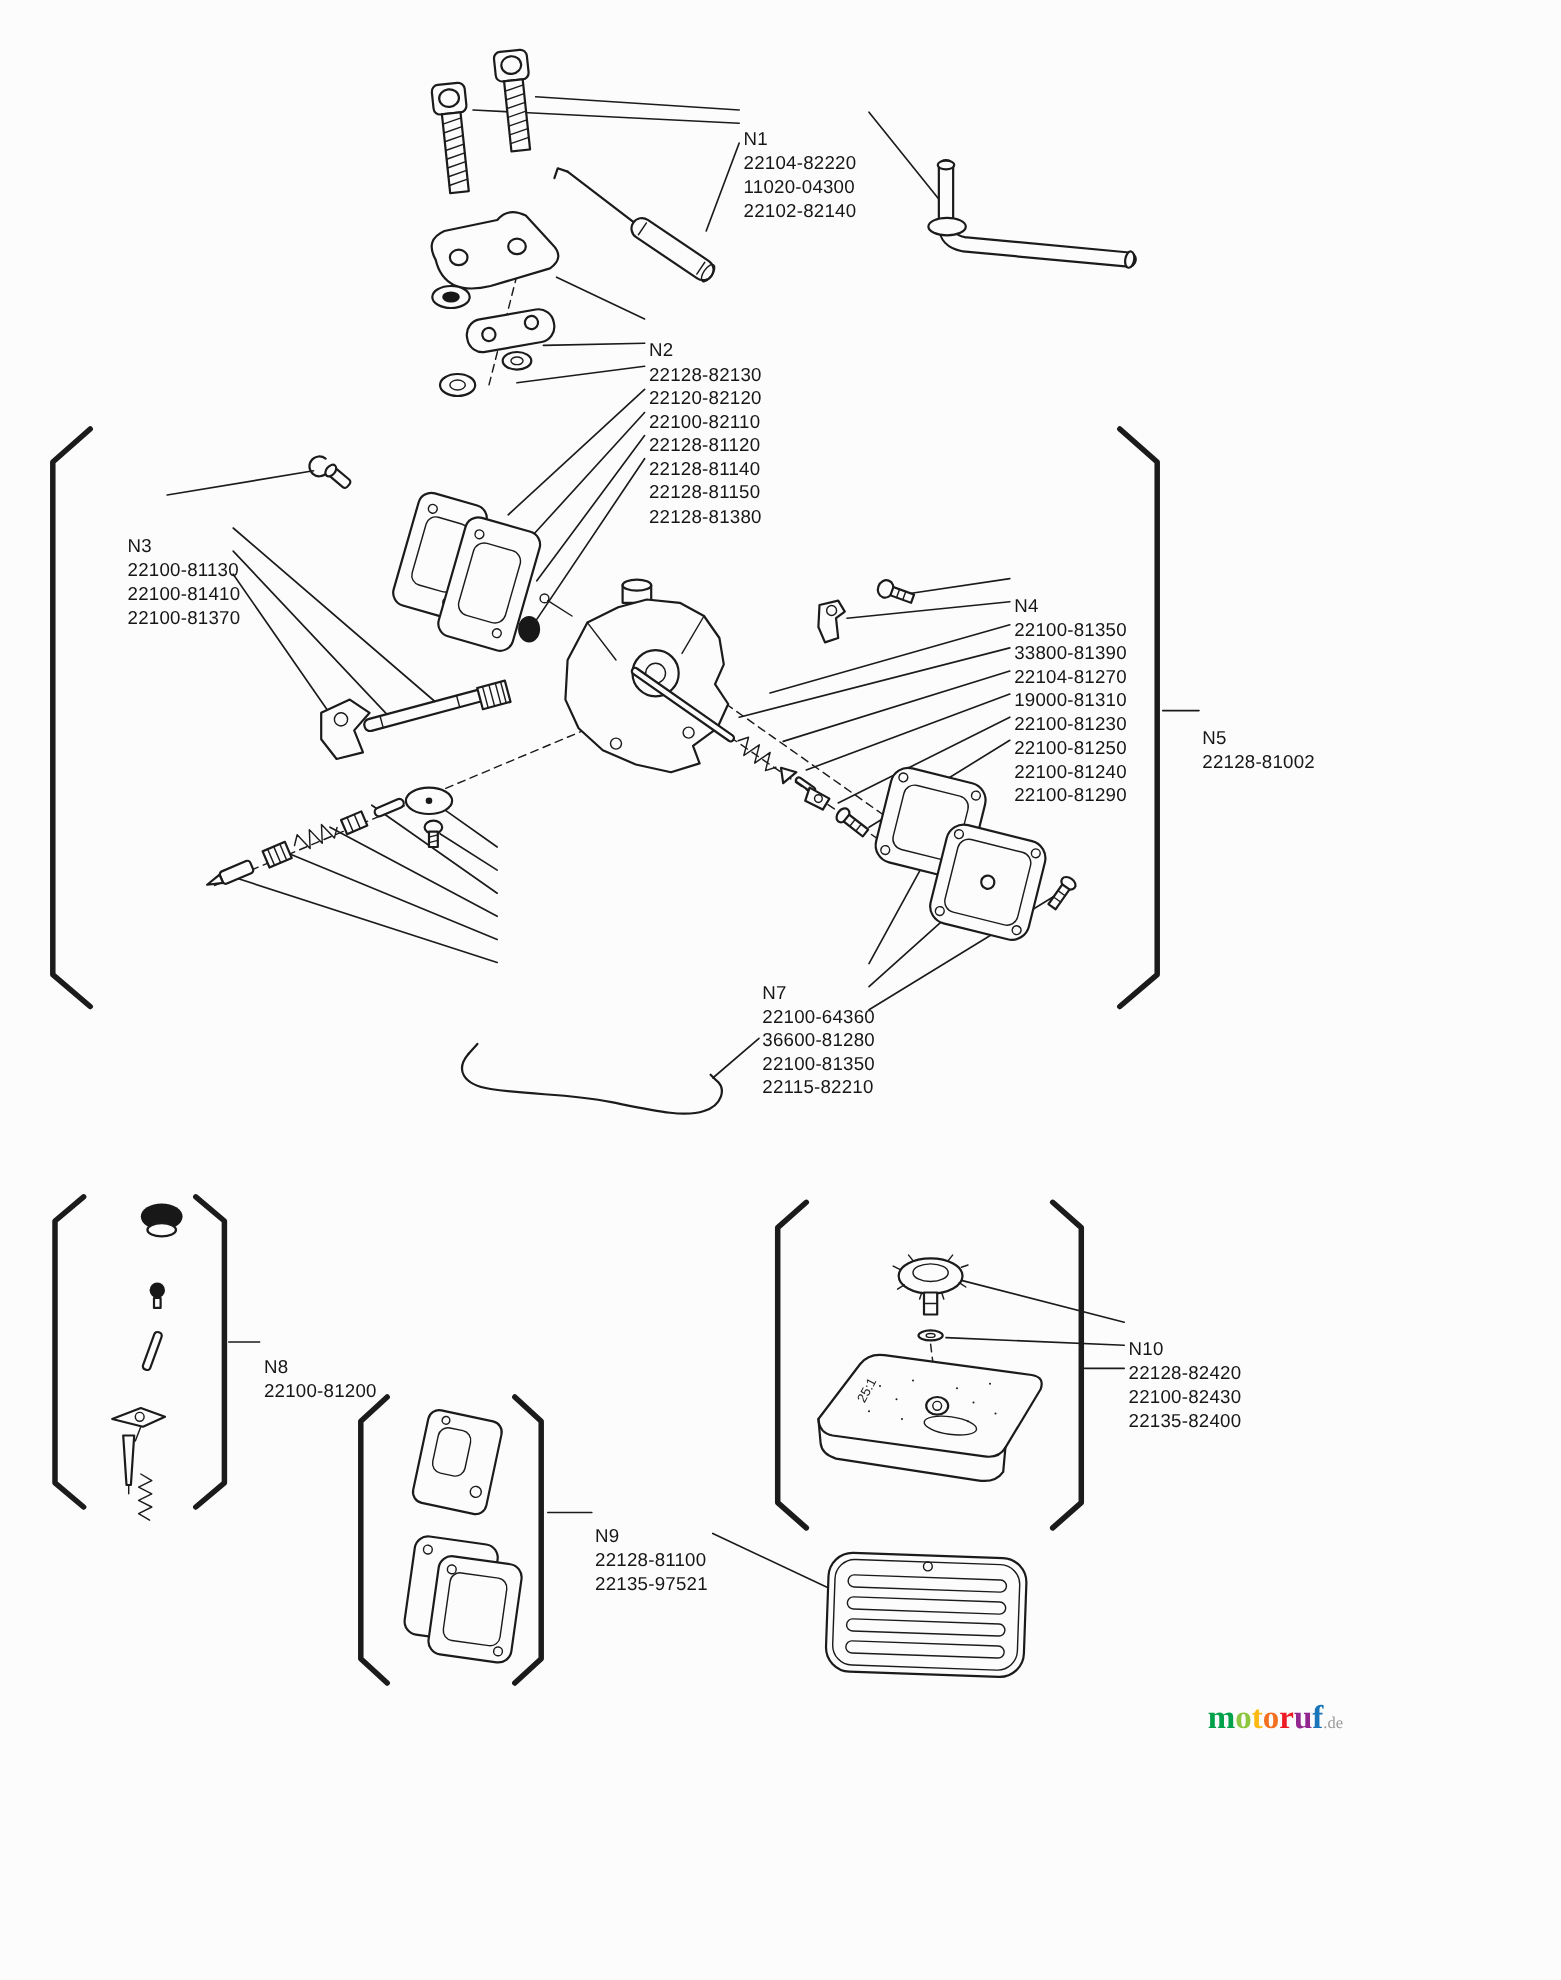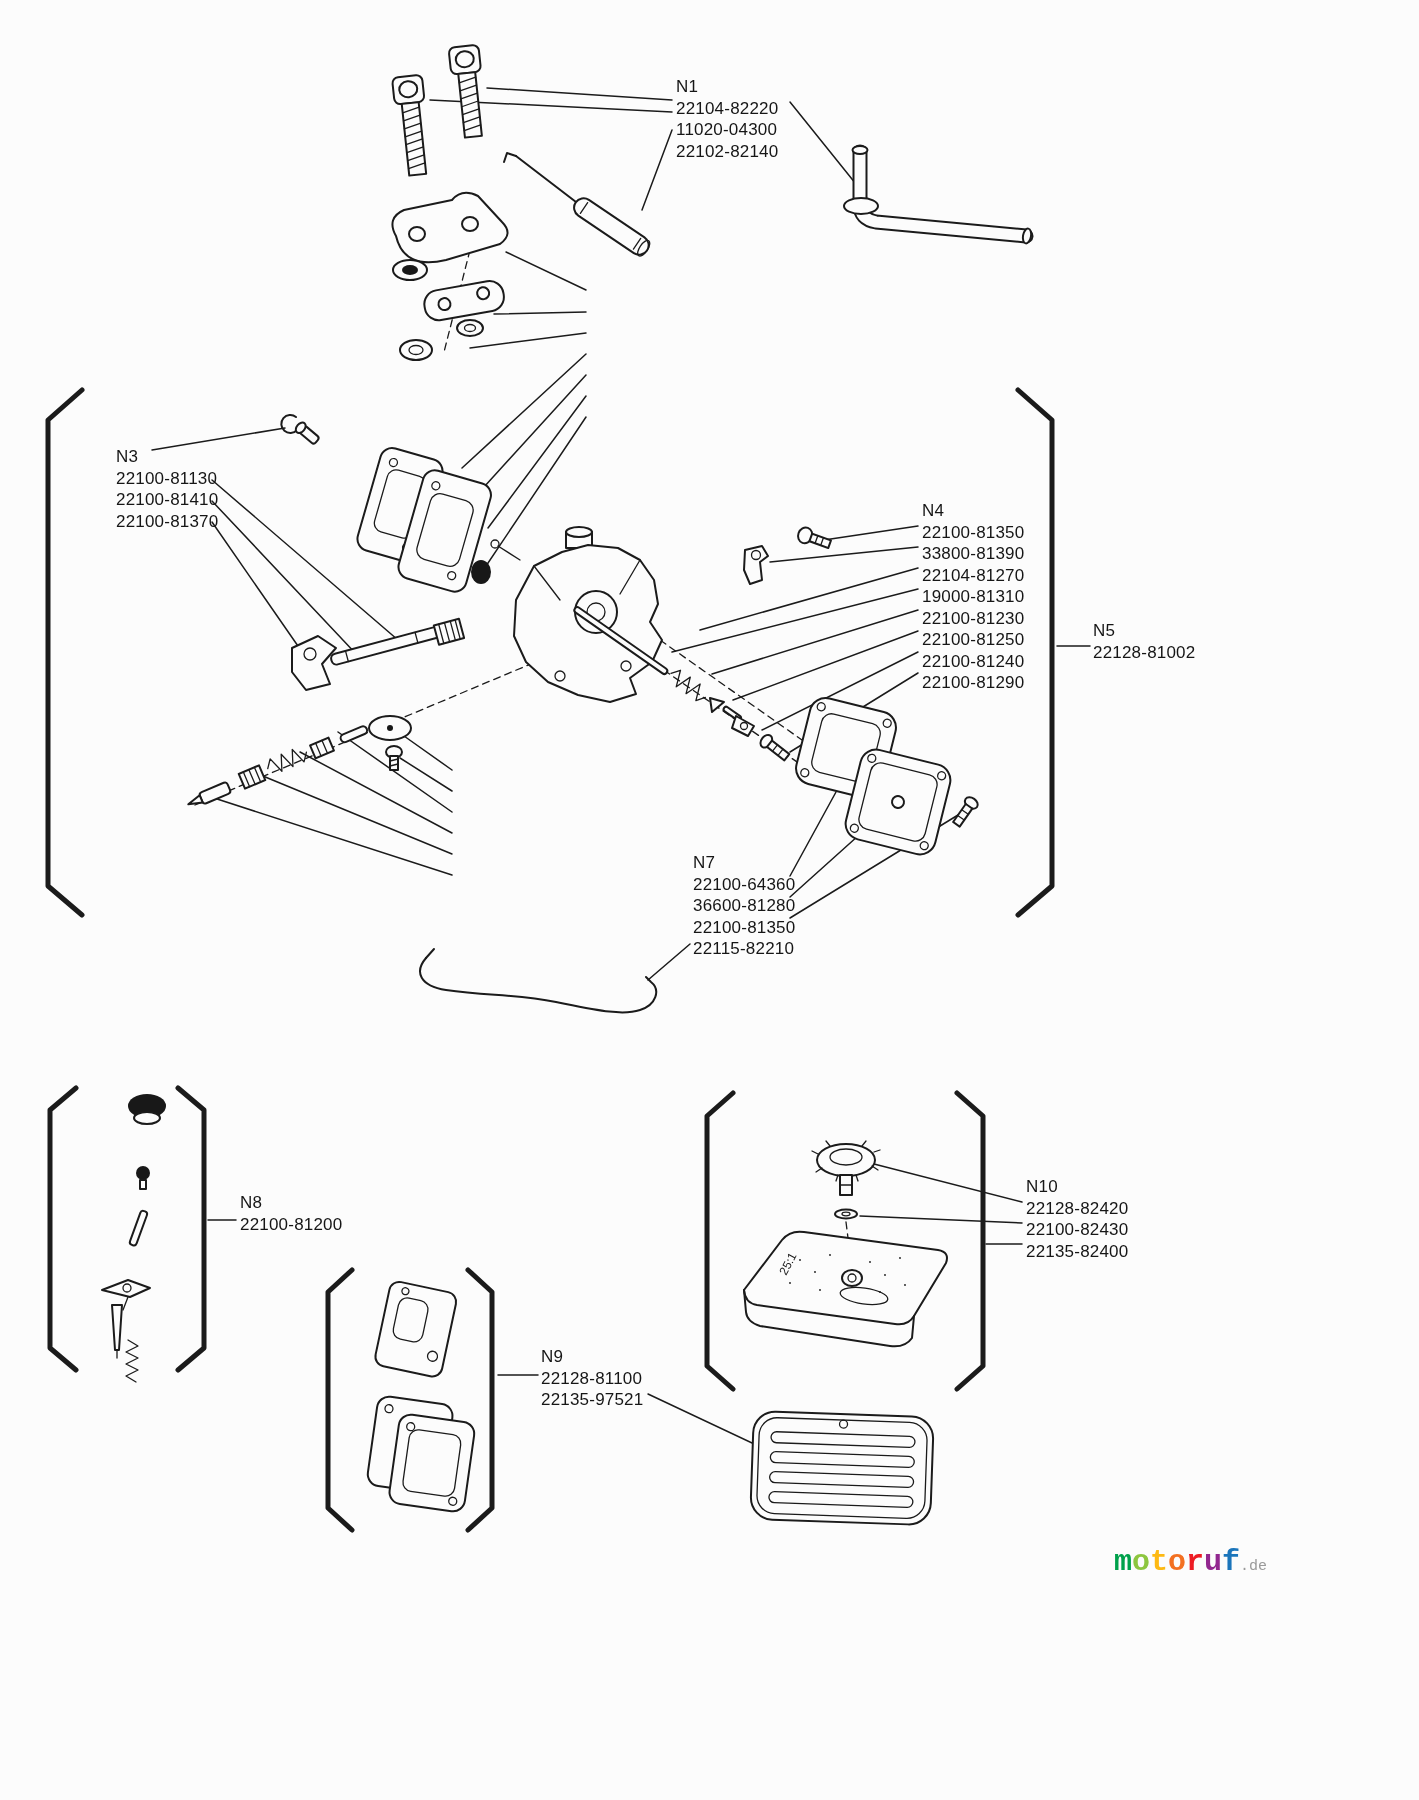--- a/index.html
+++ b/index.html
@@ -13,24 +13,24 @@
   .art * { stroke:#1b1b1b; stroke-width:2; fill:none; stroke-linecap:round; stroke-linejoin:round; }
   .art .fw { fill:#fcfcfc; }
   .art .fd { fill:#181818; stroke:none; }
   .art .thin { stroke-width:1.3; }
   .art .leader { stroke-width:1.5; }
   .art .dash { stroke-width:1.3; stroke-dasharray:7 5; }
   .art .bracket { stroke-width:5; }
   .art .tube-out { stroke-width:15; }
   .art .tube-in { stroke:#fcfcfc; stroke-width:11; }
   .art text { stroke:none; fill:#1b1b1b; font-family:"Liberation Sans", sans-serif; }
-  .label-block { position:absolute; font-size:17px; line-height:21.5px; letter-spacing:.2px; white-space:nowrap; }
+  .label-block { position:absolute; font-size:17px; line-height:21.5px; letter-spacing:.2px; white-space:nowrap;margin-top:40px; }
   .watermark {
     position:absolute; left:1098px; top:1545px;
-    font-family:Liberation Mono, monospace; font-weight:bold; font-size:30px;margin-left:16px;
+    font-family:Liberation Serif, serif; font-weight:bold; font-size:30px;
   }
   .watermark .suffix { font-size:15px; font-weight:normal; }
 </style>
 </head>
 <body>
 
 <div class="page">
 
 <svg class="art" width="1419" height="1800" viewBox="0 0 1419 1800">
 
@@ -403,20 +403,30 @@
   </g>
 </svg>
 
 <div class="label-block" style="left:676px;top:76px">
   <div>N1</div>
   <div>22104-82220</div>
   <div>11020-04300</div>
   <div>22102-82140</div>
 </div>
 
+<div class="label-block" style="left:590px;top:268px">
+  <div>N2</div>
+  <div>22128-82130</div>
+  <div>22120-82120</div>
+  <div>22100-82110</div>
+  <div>22128-81120</div>
+  <div>22128-81140</div>
+  <div>22128-81150</div>
+  <div>22128-81380</div>
+</div>
 
 <div class="label-block" style="left:116px;top:446px">
   <div>N3</div>
   <div>22100-81130</div>
   <div>22100-81410</div>
   <div>22100-81370</div>
 </div>
 
 <div class="label-block" style="left:922px;top:500px">
   <div>N4</div>

